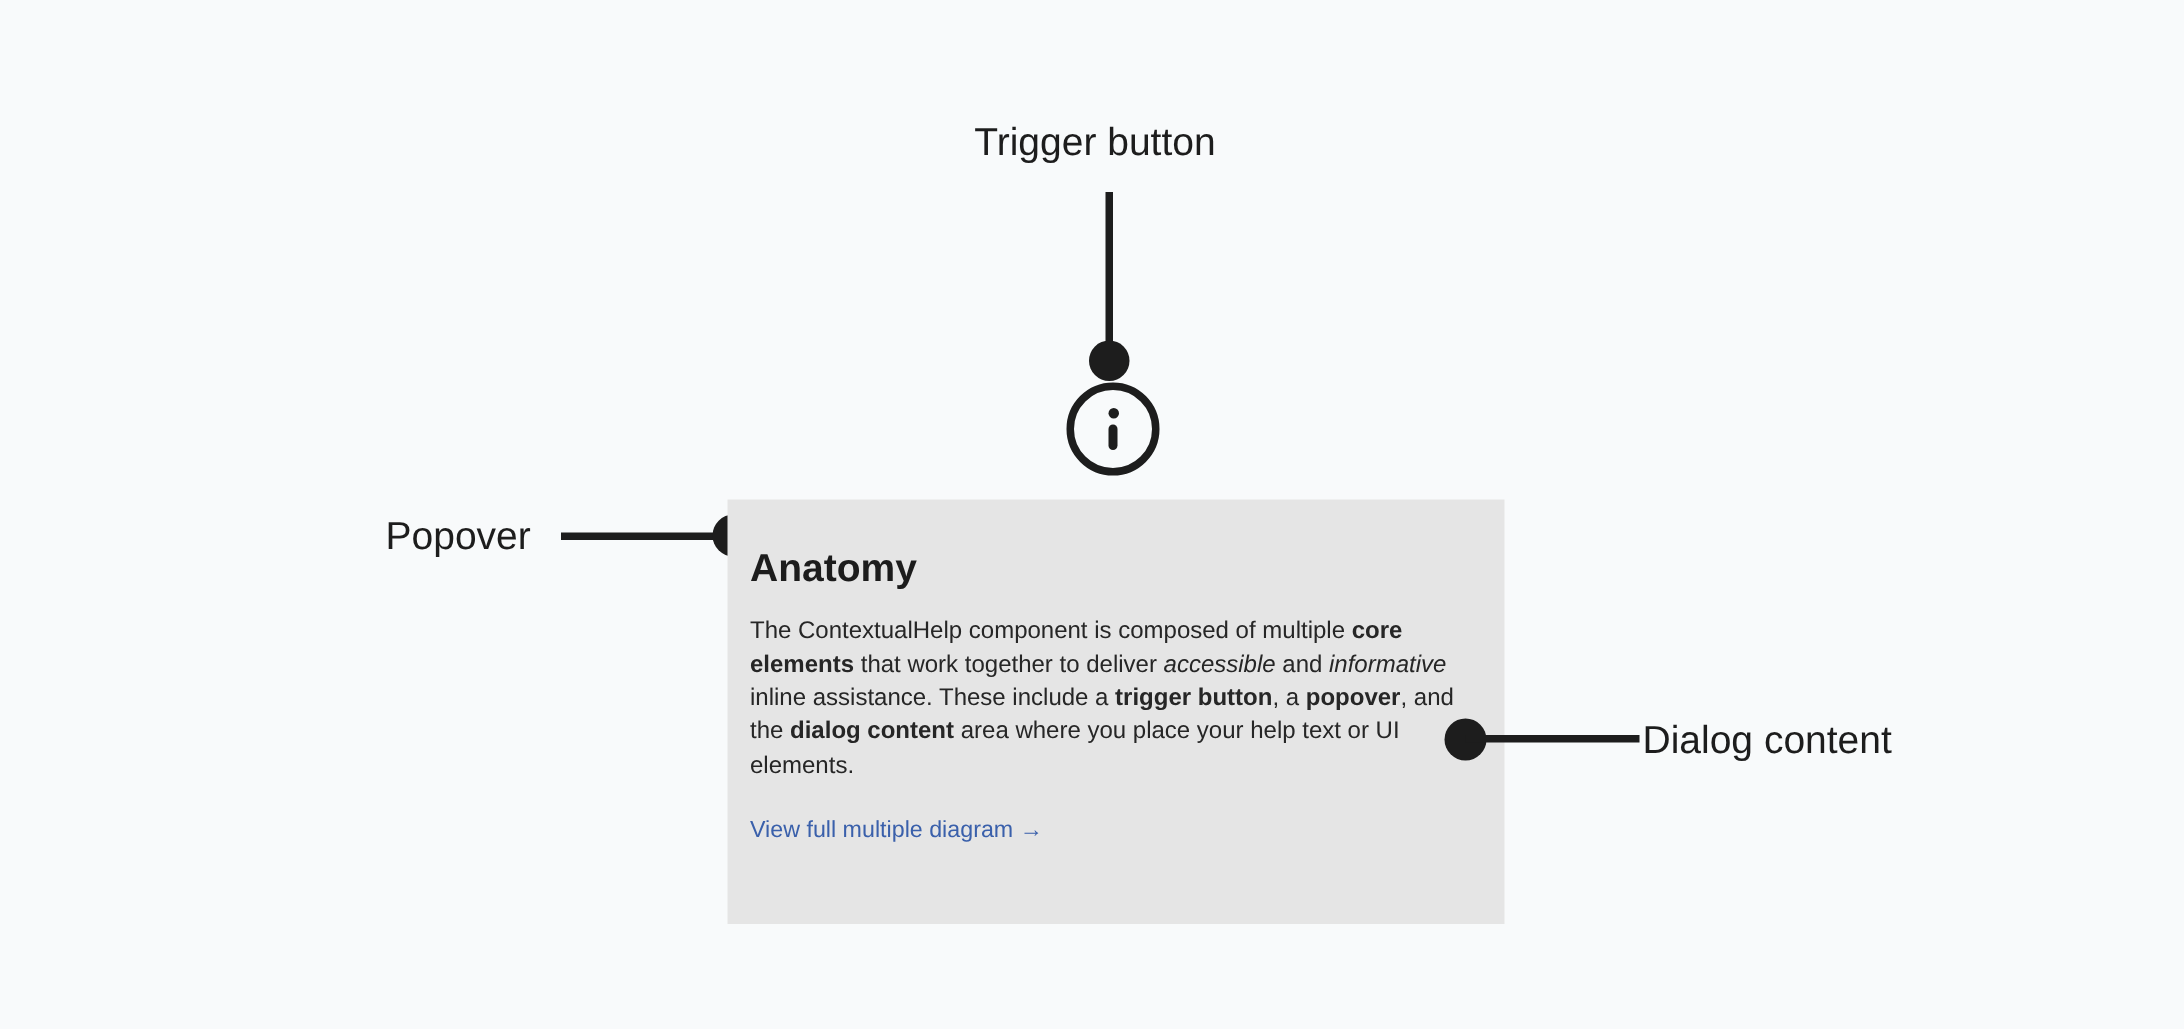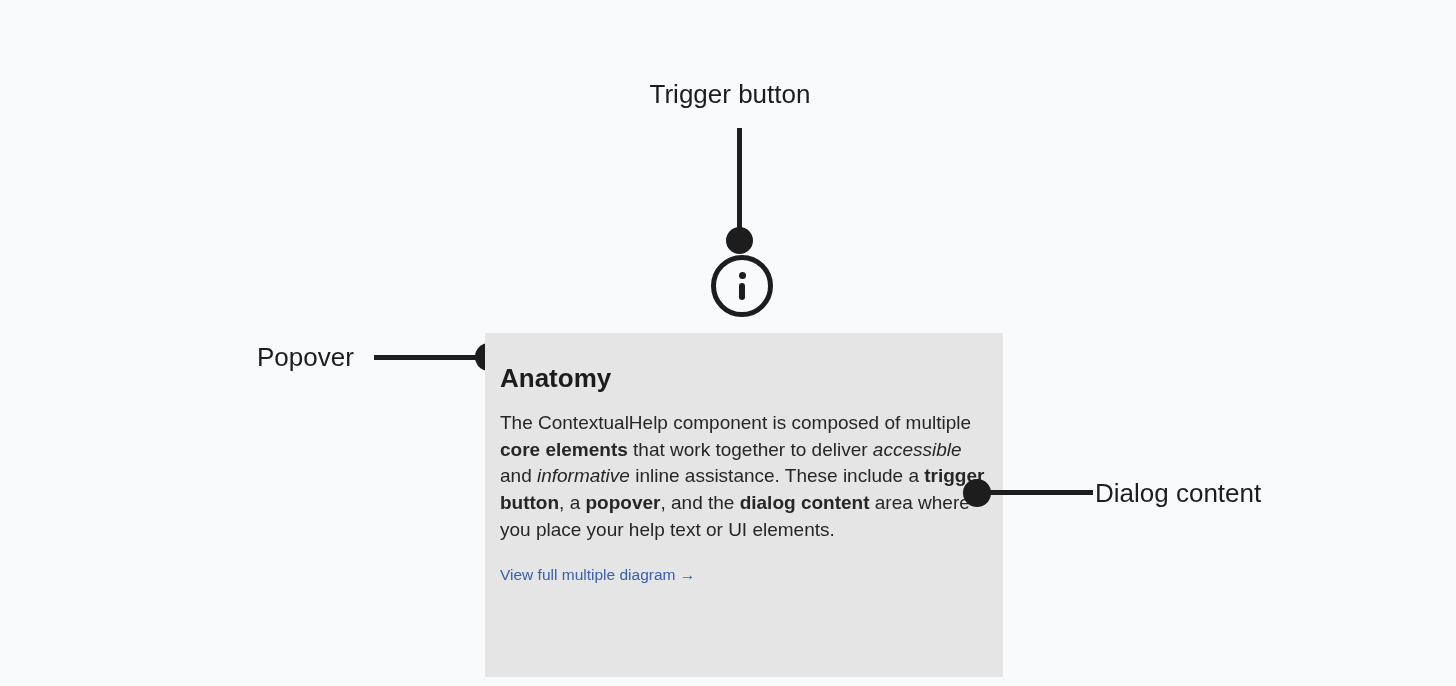--- a/index.html
+++ b/index.html
@@ -63,35 +63,35 @@
     height: 17px;
     border-radius: 3px;
     background: var(--connector, #111111);
   }
 
   
   .popover-box {
     left: 485px;
     top: 333px;
     width: 518px;
-    height: 344px;
+    height: 283px;
     box-sizing: border-box;
     background: var(--popover-bg, #e5e5e5);
     padding: 30px 18px 0 15px;
   }
   .popover-box h2 {
     margin: 0 0 16px 0;
     font-size: 26px;
     line-height: 1.2;
     font-weight: 700;
     color: var(--heading-text, #1c1c1c);
   }
   .popover-box p {
     margin: 0 0 22px 0;
-    font-size: 19px;
+    font-size: 16px;
     line-height: 1.4;
     color: var(--body-text, #262626);
   }
   .popover-box p b { font-weight: 700; }
   .popover-box p i { font-style: italic; }
   .anatomy-link {
     font-size: 15.5px;
     line-height: 1.3;
     color: var(--link, #3a60ab);
     text-decoration: none;

